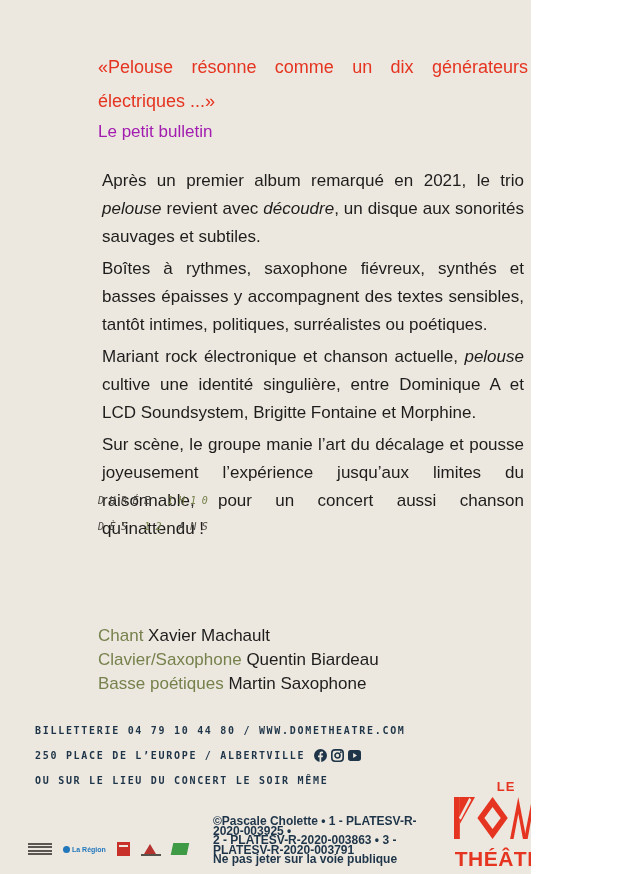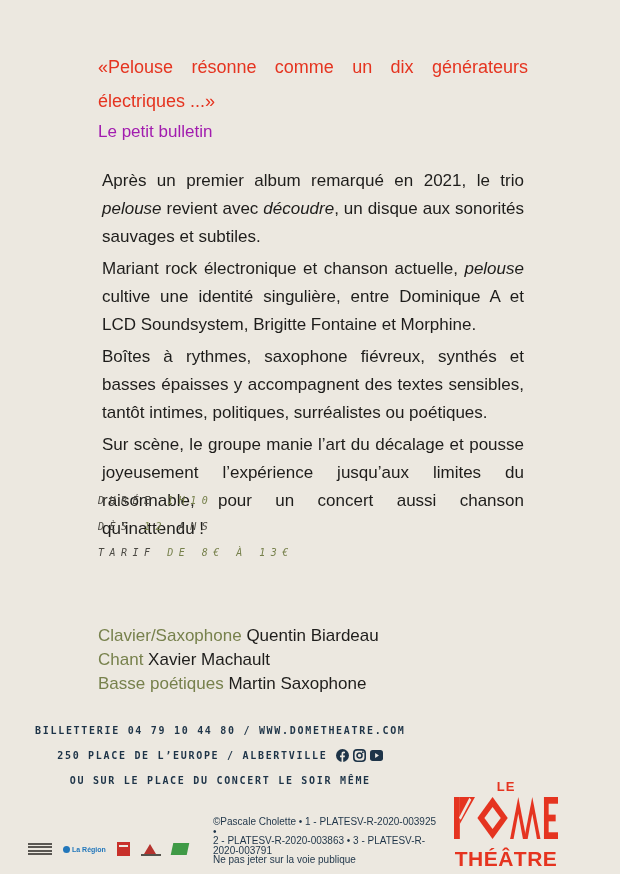--- a/index.html
+++ b/index.html
@@ -1,17 +1,17 @@
 <!DOCTYPE html>
 <html><head>
 <meta charset="utf-8">
 <style>
   html,body{margin:0;padding:0;}
   .page{
-    position:relative; width:620px; height:874px;
+    position:relative; width:531px; height:874px;
     background:#ece8e0; overflow:hidden;
     font-family:"Liberation Sans", sans-serif;
     color:#1e1d1b;
   }
   
   .quote{position:absolute; left:98px; top:50px; width:430px;}
   .quote-text{margin:0; color:#e53420; font-size:18px; line-height:34px; text-align:justify;}
   .quote-source{margin:2px 0 0 0; color:#a21caf; font-size:17px; line-height:24px;}
   
   .copy{position:absolute; left:98px; top:163px; width:430px; font-size:17px; line-height:28px;}
@@ -21,21 +21,21 @@
   .info{position:absolute; left:98px; top:488px; font-family:"DejaVu Sans Mono", monospace;
         font-size:10px; line-height:26px; letter-spacing:5.5px; color:#4c4a44;font-style:italic;}
   .info .val{color:#77814c;}
   
   .credits{position:absolute; left:98px; top:624px; font-size:17px; line-height:24px;}
   .credits .role{color:#77814c;}
   .credits .name{color:#1e1d1b;}
   
   .contact{position:absolute; left:35px; top:718px; font-family:"DejaVu Sans Mono", monospace;
            font-weight:bold; font-size:10px; letter-spacing:1.7px; line-height:25px; color:#1e3448;}
-  .contact-line{display:flex; align-items:center; gap:5px;justify-content:center;}
+  .contact-line{display:flex; align-items:center; gap:5px;}
   .social{display:inline-flex; gap:4px; margin-left:4px;}
   .social svg{display:block;}
   
   .logo{position:absolute; left:446px; top:736px; width:120px; text-align:center; color:#e53420;margin-top:44px;}
   .logo-le{font-size:13px; font-weight:bold; letter-spacing:1px; line-height:14px;}
   .logo-dome{margin-top:3px;}
   .logo-theatre{font-size:21px; font-weight:bold; letter-spacing:0.5px; line-height:22px; margin-top:5px;}
   .logo-city{font-size:14px; font-weight:bold; letter-spacing:2.2px; line-height:13px; margin-top:7px;}
   
   .partners{position:absolute; left:28px; top:842px; display:flex; align-items:center; gap:11px;}
@@ -45,49 +45,48 @@
   .p-region .dot{width:7px; height:7px; border-radius:50%; background:#2277bb;}
   .p-red{width:13px; height:14px; background:#c8302a; position:relative;}
   .p-red:after{content:""; position:absolute; left:2px; top:3px; width:9px; height:2px; background:#ece8e0;}
   .p-mtn{width:20px; height:14px; position:relative;}
   .p-mtn .a{position:absolute; left:3px; bottom:2px; width:0; height:0;
             border-left:6px solid transparent; border-right:6px solid transparent; border-bottom:10px solid #b5332e;}
   .p-mtn .b{position:absolute; left:0; bottom:0; width:20px; height:2px; background:#55524c;}
   .p-green{width:16px; height:12px; background:#3f9a46; transform:skewX(-12deg);}
   
   .legal{position:absolute; left:213px; top:817px; width:225px; color:#1e3448;
-         font-size:10px; line-height:9.5px; font-weight:normal;}
+         font-size:12px; line-height:9.5px; font-weight:bold;}
   .legal p{margin:0;}
 </style>
 </head>
 <body>
 
 <div class="page">
 
   <section class="quote">
     <p class="quote-text">«Pelouse résonne comme un dix générateurs électriques ...»</p>
     <p class="quote-source">Le petit bulletin</p>
   </section>
 
   <section class="copy">
     <p><span>Après un premier album remarqué en 2021, le trio </span><em>pelouse</em><span> revient avec </span><em>découdre</em><span>, un disque aux sonorités sauvages et subtiles.</span></p>
+    <p>Boîtes à rythmes, saxophone fiévreux, synthés et basses épaisses y accompagnent des textes sensibles, tantôt intimes, politiques, surréalistes ou poétiques.</p>
     <p><span>Mariant rock électronique et chanson actuelle, </span><em>pelouse</em><span> cultive une identité singulière, entre Dominique A et LCD Soundsystem, Brigitte Fontaine et Morphine.</span></p>
-    <p>Boîtes à rythmes, saxophone fiévreux, synthés et basses épaisses y accompagnent des textes sensibles, tantôt intimes, politiques, surréalistes ou poétiques.</p>
     <p>Sur scène, le groupe manie l’art du décalage et pousse joyeusement l’expérience jusqu’aux limites du raisonnable, pour un concert aussi chanson qu’inattendu !</p>
   </section>
 
   <section class="info">
     <div><span class="lbl">DURÉE</span> <span class="val">1H10</span></div>
     <div><span class="lbl">DÈS</span> <span class="val">12</span> <span class="lbl">ANS</span></div>
-    <div><span class="lbl">TARIF</span> <span class="val">DE 8€ À 13€</span></div>
   </section>
 
   <section class="credits">
+    <div><span class="role">Chant</span> <span class="name">Xavier Machault</span></div>
     <div><span class="role">Clavier/Saxophone</span> <span class="name">Quentin Biardeau</span></div>
-    <div><span class="role">Chant</span> <span class="name">Xavier Machault</span></div>
     <div><span class="role">Basse poétiques</span> <span class="name">Martin Saxophone</span></div>
   </section>
 
   <section class="contact">
     <div class="contact-line">
         <span>BILLETTERIE 04 79 10 44 80 / WWW.DOMETHEATRE.COM</span>
       </div>
     <div class="contact-line">
       <span>250 PLACE DE L’EUROPE / ALBERTVILLE</span>
       <span class="social">
@@ -100,21 +99,21 @@
             <circle cx="12" cy="12" r="4.6" fill="none" stroke="#1e3448" stroke-width="3"></circle>
             <circle cx="18.2" cy="5.8" r="1.7" fill="#1e3448"></circle>
           </svg>
         <svg width="13" height="13" viewBox="0 0 24 24">
             <rect x="0" y="2" width="24" height="20" rx="5" fill="#1e3448"></rect>
             <path d="M9.5 7.5l7 4.5-7 4.5z" fill="#ece8e0"></path>
           </svg>
       </span>
     </div>
     <div class="contact-line">
-        <span>OU SUR LE PLACE DU CONCERT LE SOIR MÊME</span>
+        <span>OU SUR LE LIEU DU CONCERT LE SOIR MÊME</span>
       </div>
   </section>
 
   <section class="logo">
     <div class="logo-le">LE</div>
     <div class="logo-dome">
       <svg width="104" height="42" viewBox="0 0 178 50" preserveAspectRatio="none">
         <g fill="#e53420">
           <rect x="0" y="0" width="10" height="50"></rect>
           <polygon points="10,0 36,0 10,32"></polygon>

